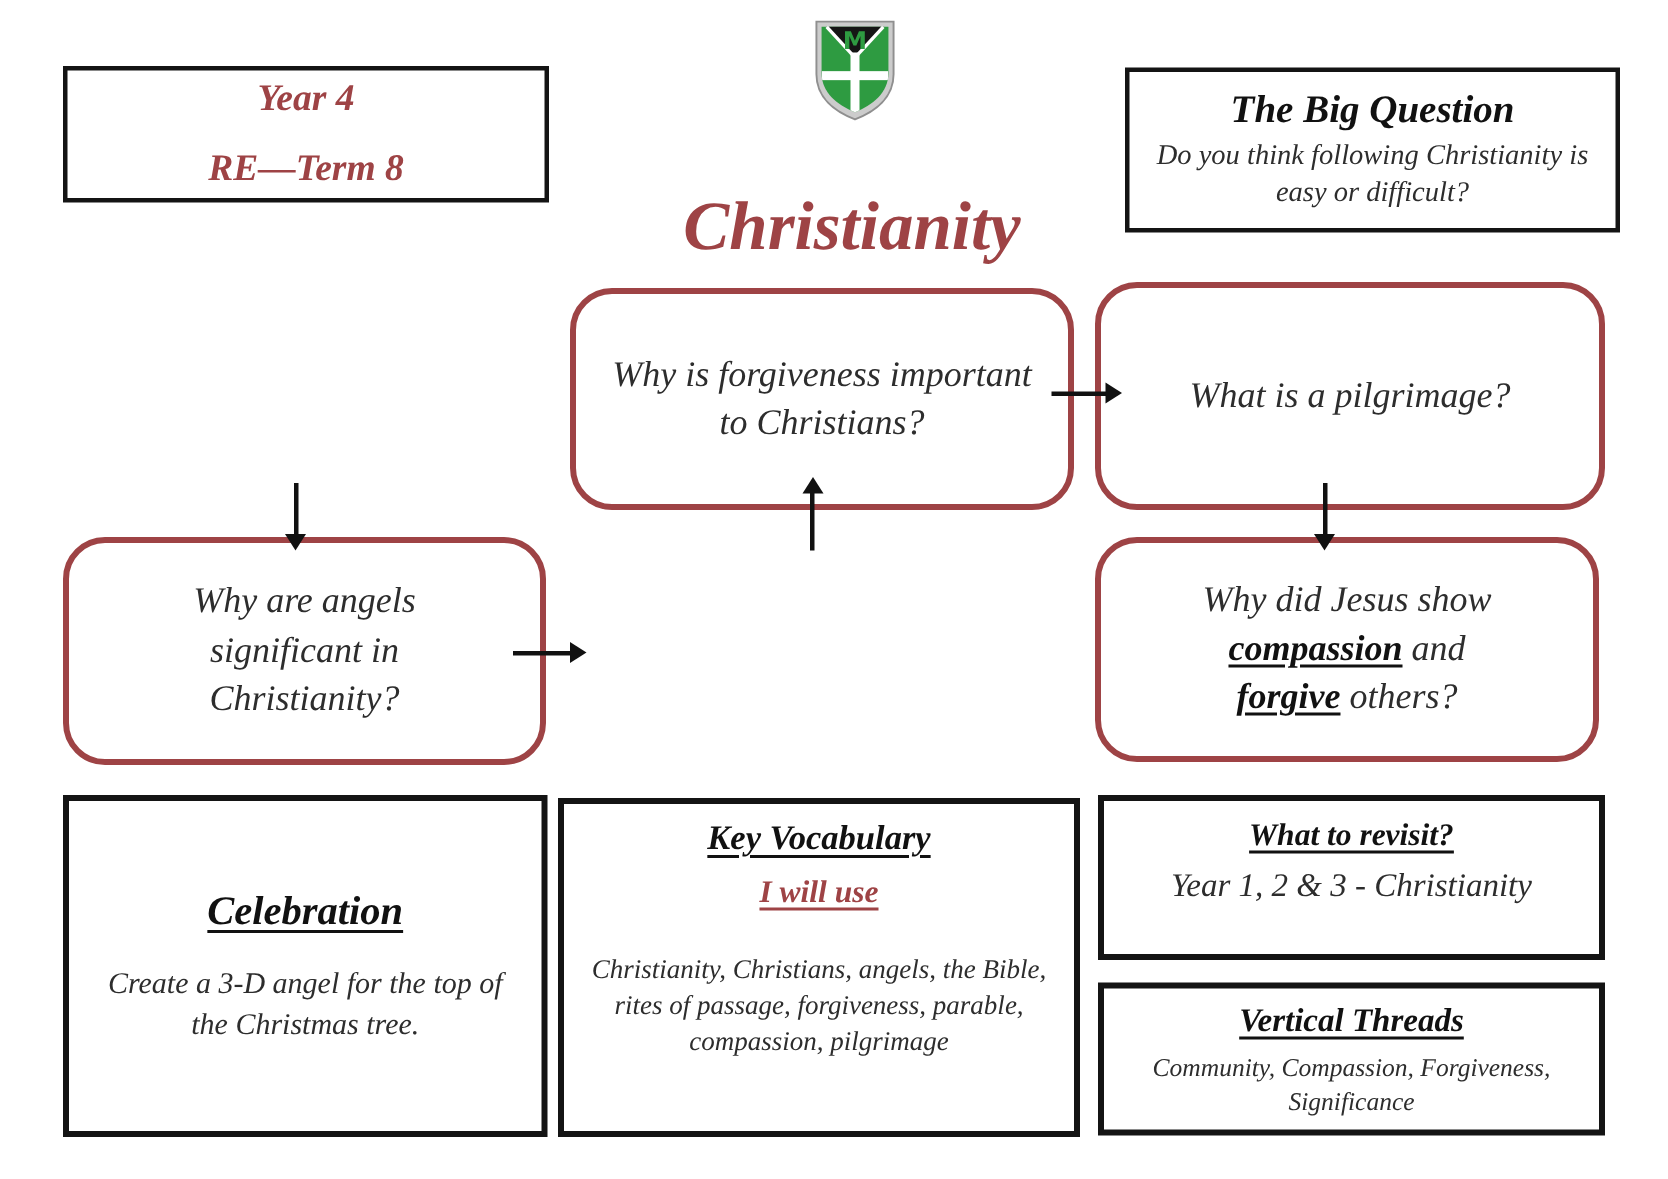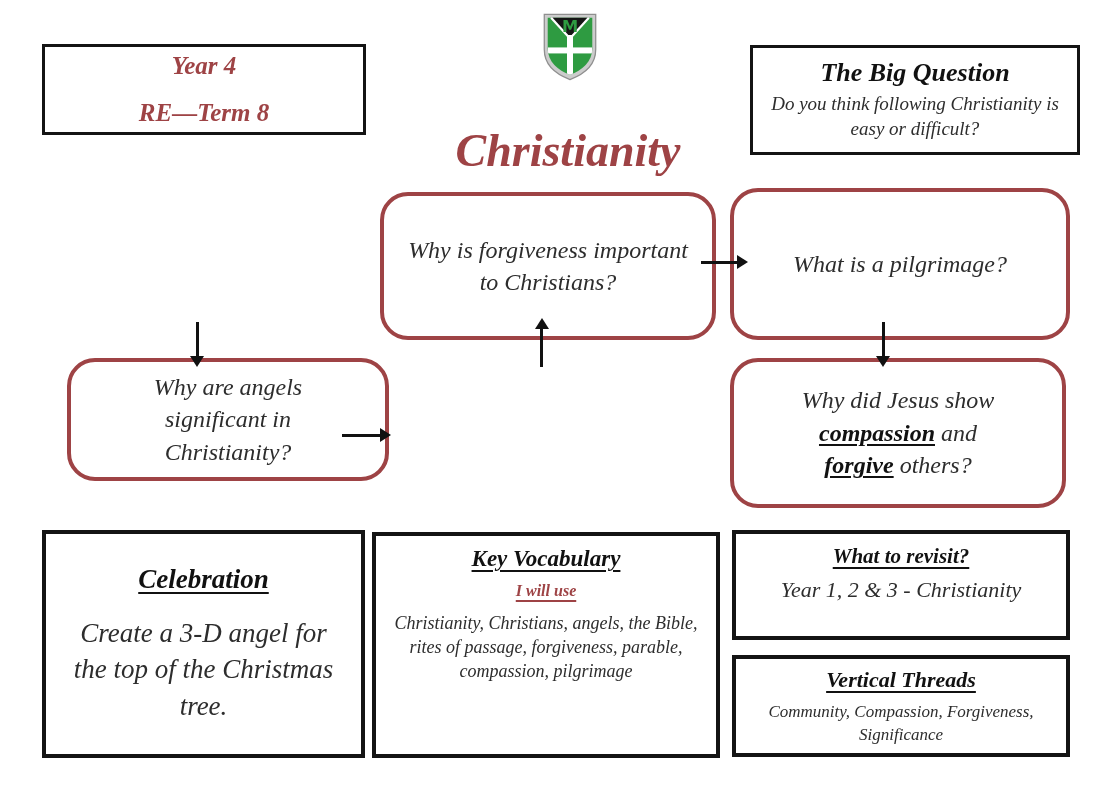--- a/index.html
+++ b/index.html
@@ -56,23 +56,23 @@
   }
   .heading{font-weight:700;color:#111;}
   
   .aline{position:absolute;background:#111;}
   .ahead{position:absolute;width:0;height:0;}
   .ahead.down{border-left:7px solid transparent;border-right:7px solid transparent;border-top:11px solid #111;}
   .ahead.up{border-left:7px solid transparent;border-right:7px solid transparent;border-bottom:11px solid #111;}
   .ahead.right{border-top:7px solid transparent;border-bottom:7px solid transparent;border-left:11px solid #111;}
   
   .cel-heading{font-size:27px;margin-bottom:20px;}
-  .cel-body{font-size:27px;line-height:1.35;padding:0 18px;}
+  .cel-body{font-size:20px;line-height:1.35;padding:0 18px;}
   .kv-heading{font-size:23px;margin-bottom:10px;font-style:italic;}
-  .kv-sub{font-size:16px;color:var(--red);font-weight:700;margin-bottom:12px;}
+  .kv-sub{font-size:21px;color:var(--red);font-weight:700;margin-bottom:28px;}
   .kv-words{font-size:18px;line-height:1.32;padding:0 10px;}
   .rv-heading{font-size:21px;margin-bottom:8px;}
   .rv-body{font-size:22px;}
   .vt-heading{font-size:22px;margin-bottom:8px;}
   .vt-body{font-size:17px;line-height:1.35;padding:0 26px;}
   .bold-u{font-weight:700;text-decoration:underline;text-decoration-thickness:2px;text-underline-offset:3px;color:#111;font-family:Liberation Serif, serif;}
   .crest{position:absolute;left:540px;top:8px;}
 </style>
 </head>
 <body>
@@ -113,21 +113,21 @@
 
 
   <div class="rbox" style="left:380px;top:192px;width:336px;height:148px;padding:0 22px;">
     <span>Why is forgiveness important to Christians?</span>
   </div>
 
   <div class="rbox" style="left:730px;top:188px;width:340px;height:152px;padding:0 20px;">
     <span>What is a pilgrimage?</span>
   </div>
 
-  <div class="rbox" style="left:42px;top:358px;width:322px;height:123px;padding:0 36px;margin-left:25px;">
+  <div class="rbox" style="left:42px;top:358px;width:322px;height:152px;padding:0 36px;">
     <span>Why are angels significant in Christianity?</span>
   </div>
 
 
   <div class="rbox" style="left:730px;top:358px;width:336px;height:150px;padding:0 12px;">
     <div>
       <span>Why did Jesus show</span><br>
       <span class="bold-u">compassion</span><span> and</span><br>
       <span class="bold-u">forgive</span><span> others?</span>
     </div>

